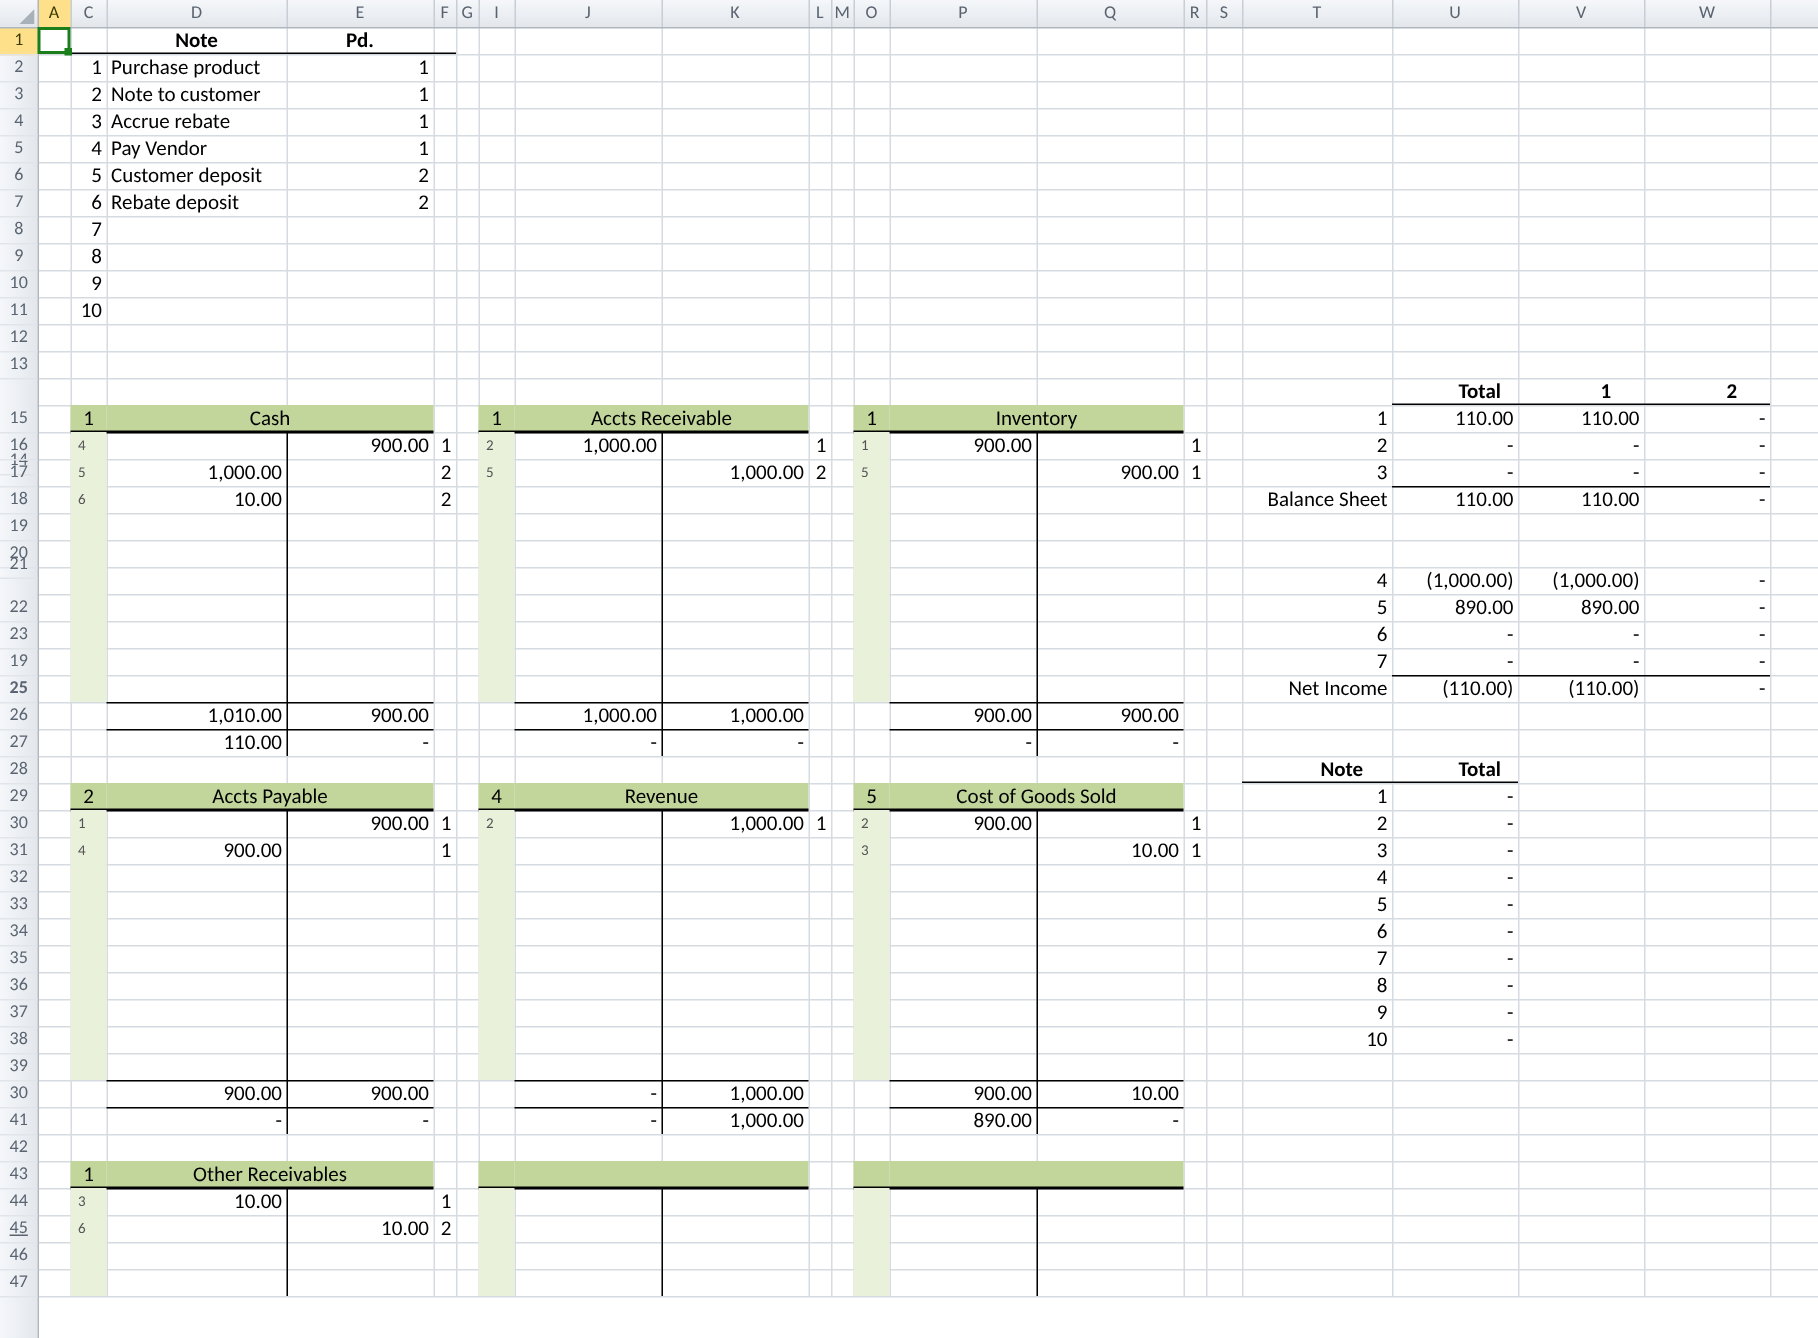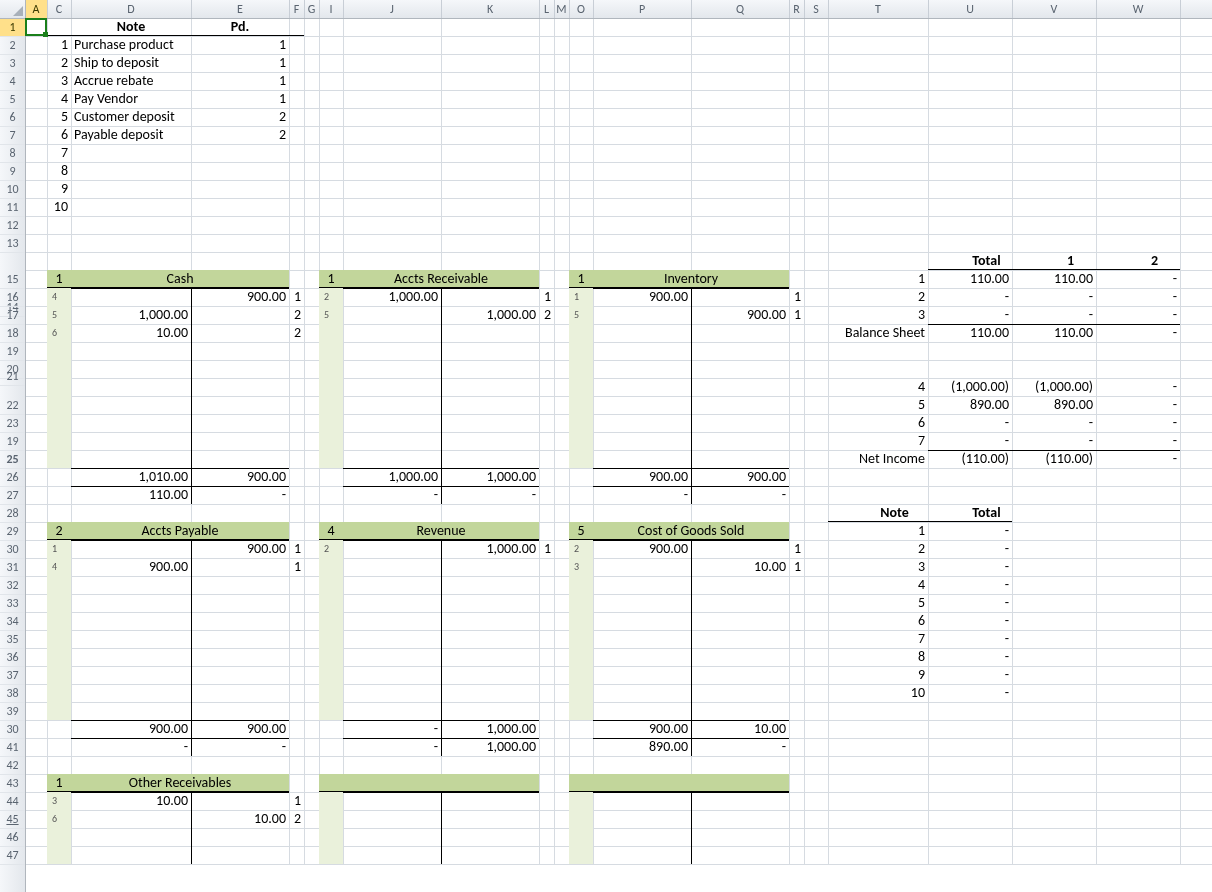--- a/index.html
+++ b/index.html
@@ -179,33 +179,33 @@
       <div class="gl" style="left: 987px; top: 0px; width: 1px; height: 846px;"></div>
       <div class="gl" style="left: 1071px; top: 0px; width: 1px; height: 846px;"></div>
       <div class="gl" style="left: 1155px; top: 0px; width: 1px; height: 846px;"></div>
       <div class="cell b c" style="left: 46px; top: 0px; width: 120px;">Note</div>
       <div class="cell b c" style="left: 166px; top: 0px; width: 98px;">Pd.</div>
       <div class="topline" style="left: 22px; top: 17px; width: 257px; height: 1px;"></div>
       <div class="cell r" style="left: 22px; top: 18px; width: 24px;">1</div>
       <div class="cell" style="left: 46px; top: 18px; width: 188px;">Purchase product</div>
       <div class="cell r" style="left: 166px; top: 18px; width: 98px;">1</div>
       <div class="cell r" style="left: 22px; top: 36px; width: 24px;">2</div>
-      <div class="cell" style="left: 46px; top: 36px; width: 188px;">Ship to deposit</div>
+      <div class="cell" style="left: 46px; top: 36px; width: 188px;">Note to customer</div>
       <div class="cell r" style="left: 166px; top: 36px; width: 98px;">1</div>
       <div class="cell r" style="left: 22px; top: 54px; width: 24px;">3</div>
       <div class="cell" style="left: 46px; top: 54px; width: 188px;">Accrue rebate</div>
       <div class="cell r" style="left: 166px; top: 54px; width: 98px;">1</div>
       <div class="cell r" style="left: 22px; top: 72px; width: 24px;">4</div>
       <div class="cell" style="left: 46px; top: 72px; width: 188px;">Pay Vendor</div>
       <div class="cell r" style="left: 166px; top: 72px; width: 98px;">1</div>
       <div class="cell r" style="left: 22px; top: 90px; width: 24px;">5</div>
       <div class="cell" style="left: 46px; top: 90px; width: 188px;">Customer deposit</div>
       <div class="cell r" style="left: 166px; top: 90px; width: 98px;">2</div>
       <div class="cell r" style="left: 22px; top: 108px; width: 24px;">6</div>
-      <div class="cell" style="left: 46px; top: 108px; width: 188px;">Payable deposit</div>
+      <div class="cell" style="left: 46px; top: 108px; width: 188px;">Rebate deposit</div>
       <div class="cell r" style="left: 166px; top: 108px; width: 98px;">2</div>
       <div class="cell r" style="left: 22px; top: 126px; width: 24px;">7</div>
       <div class="cell" style="left: 46px; top: 126px; width: 188px;"></div>
       <div class="cell r" style="left: 166px; top: 126px; width: 98px;"></div>
       <div class="cell r" style="left: 22px; top: 144px; width: 24px;">8</div>
       <div class="cell" style="left: 46px; top: 144px; width: 188px;"></div>
       <div class="cell r" style="left: 166px; top: 144px; width: 98px;"></div>
       <div class="cell r" style="left: 22px; top: 162px; width: 24px;">9</div>
       <div class="cell" style="left: 46px; top: 162px; width: 188px;"></div>
       <div class="cell r" style="left: 166px; top: 162px; width: 98px;"></div>

